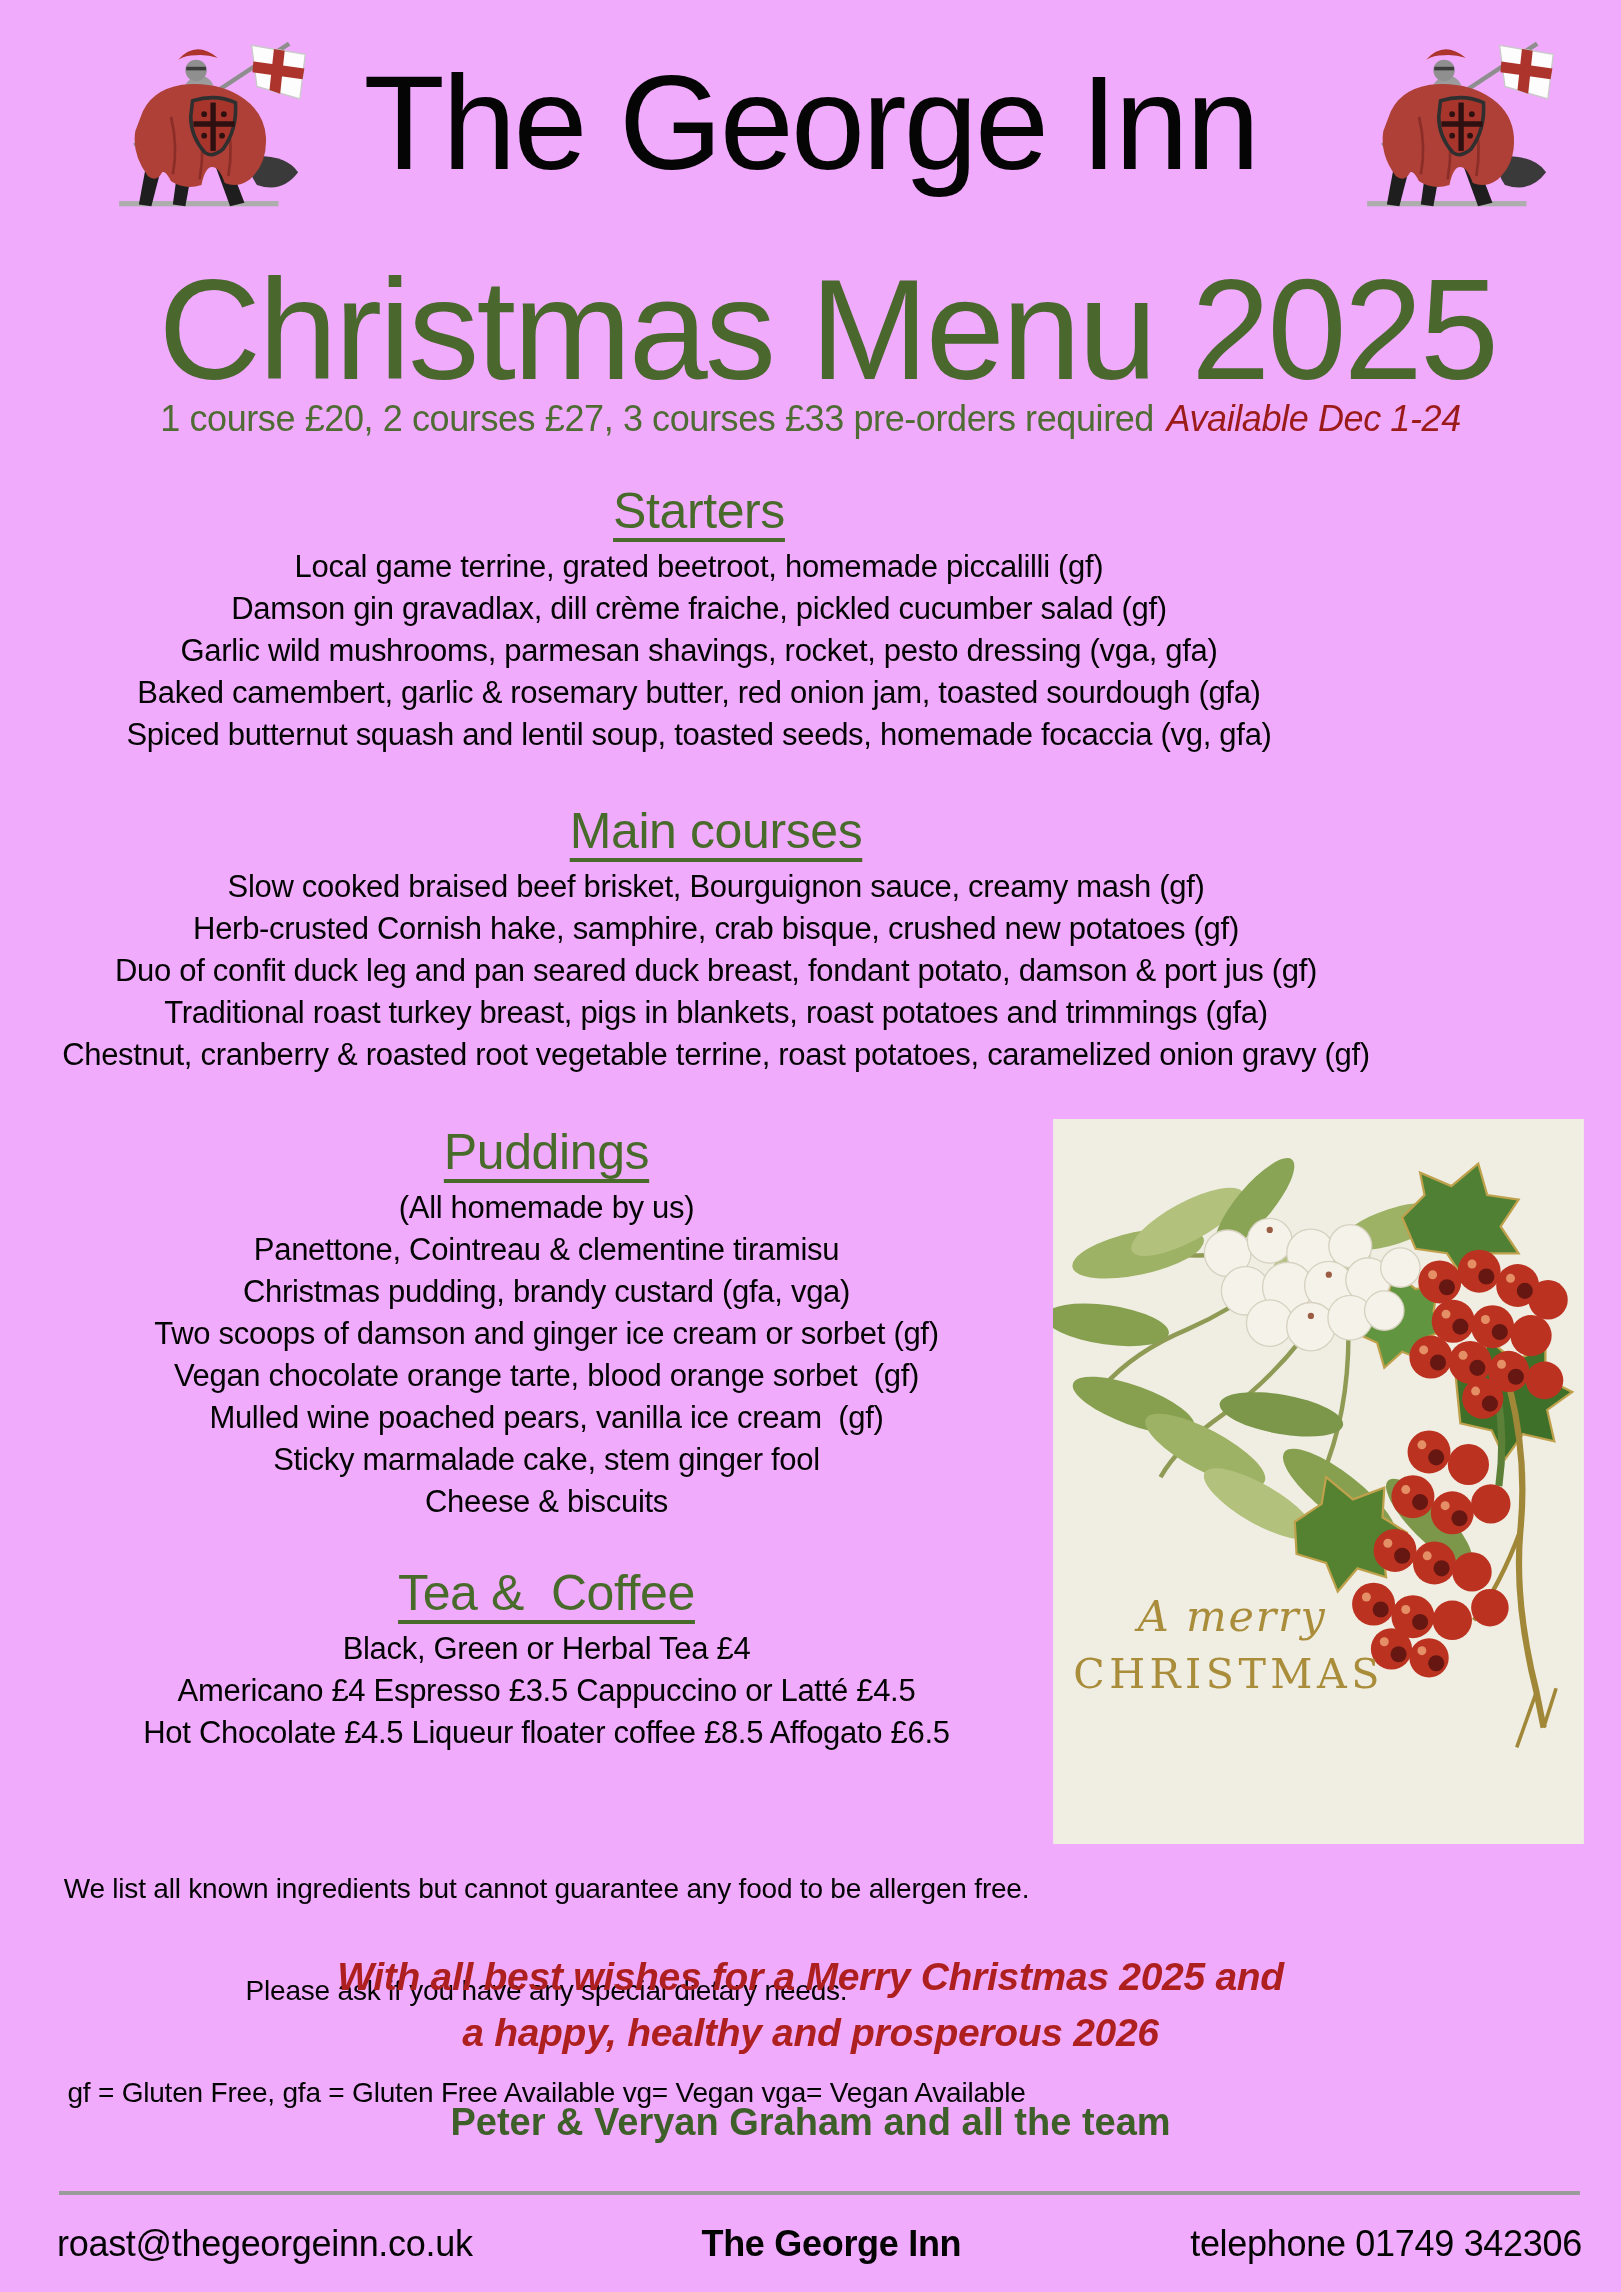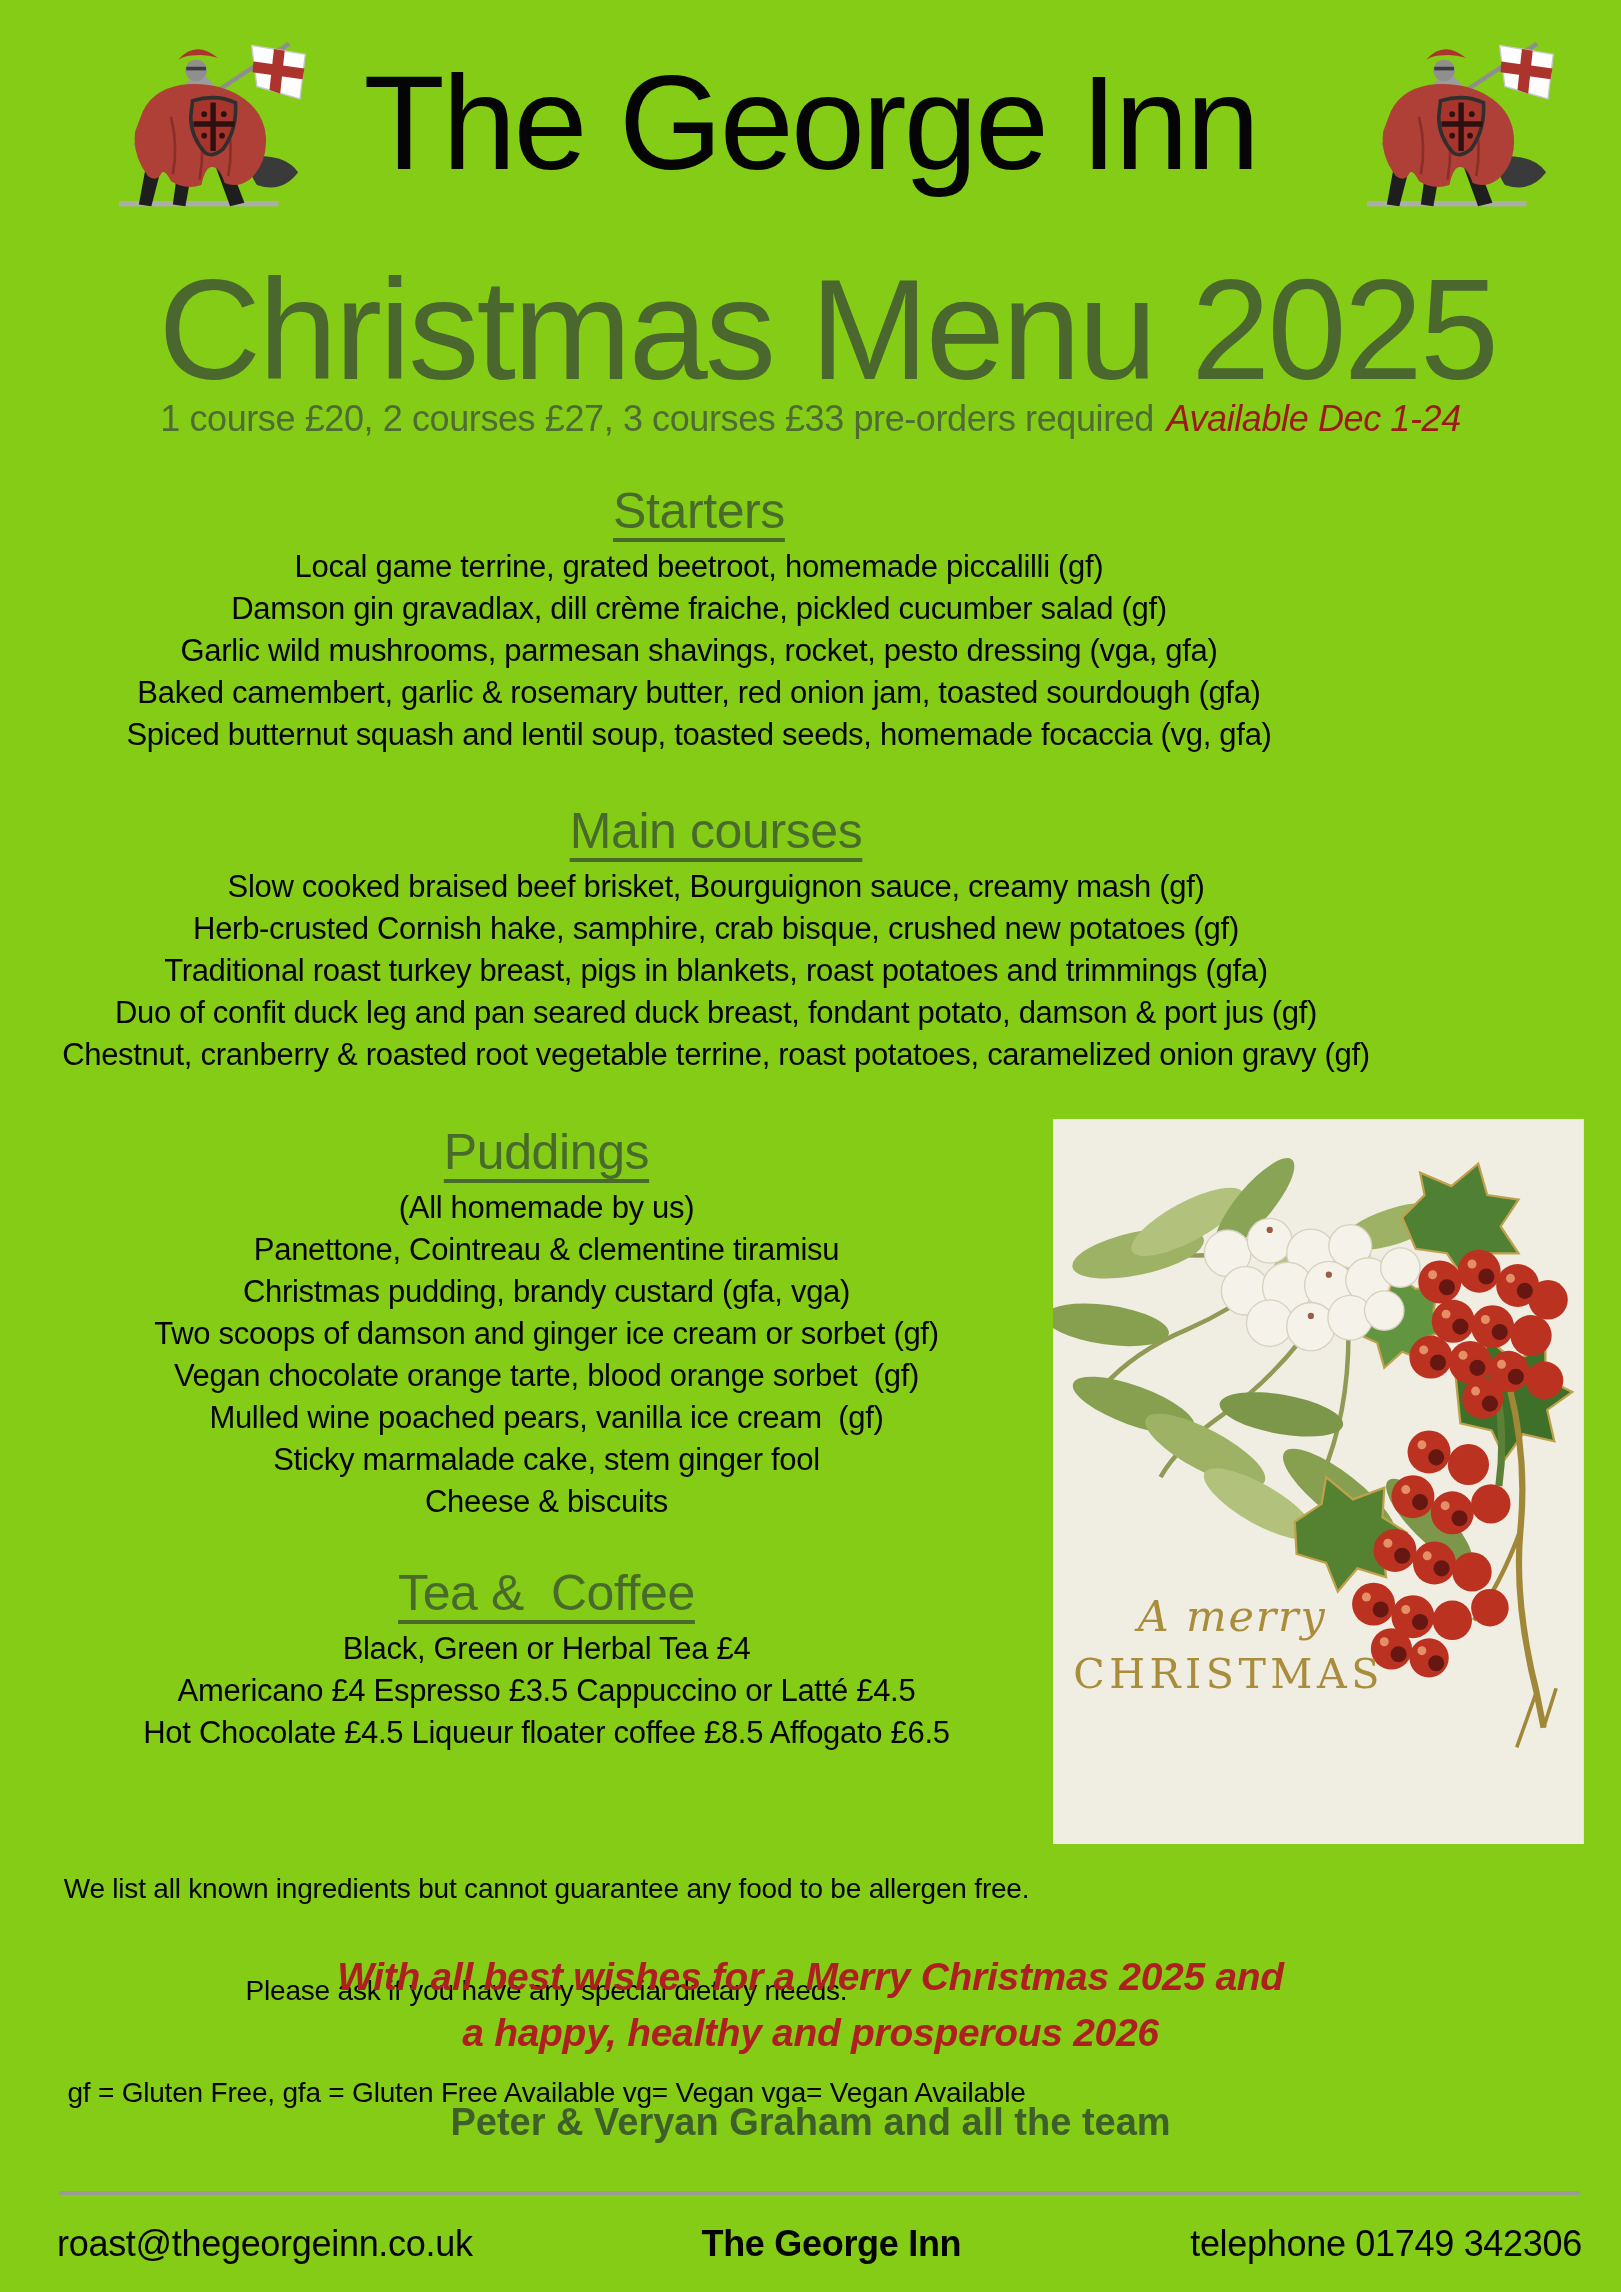--- a/index.html
+++ b/index.html
@@ -1,18 +1,18 @@
 <!DOCTYPE html>
 <html style="font-size:14.3px"><head>
 <meta charset="utf-8">
 <style>
   * { margin:0; padding:0; box-sizing:border-box; }
   html,body { background:#ffffff; }
   body { font-family:"Liberation Sans","DejaVu Sans",sans-serif; color:#040404; }
-  .page { position:relative; width:1621px; height:2293px; background:#84cc16; overflow:hidden; }
+  .page { position:relative; width:1621px; height:2293px; background:#f0abfc; overflow:hidden; }
 
   .knight { position:absolute; width:224px; height:204px; }
   .knight.left  { left:85px;  top:31px; }
   .knight.right { left:1333px; top:31px; }
 
   .title {
     position:absolute; top:34px; left:0; width:100%;
     text-align:center; font-size:133px; font-weight:400;
     letter-spacing:-2.7px; line-height:179px; color:#050505; white-space:pre-wrap;
   }
@@ -145,22 +145,22 @@
     <p class="item">Damson gin gravadlax, dill crème fraiche, pickled cucumber salad (gf)</p>
     <p class="item">Garlic wild mushrooms, parmesan shavings, rocket, pesto dressing (vga, gfa)</p>
     <p class="item">Baked camembert, garlic &amp; rosemary butter, red onion jam, toasted sourdough (gfa)</p>
     <p class="item">Spiced butternut squash and lentil soup, toasted seeds, homemade focaccia (vg, gfa)</p>
   </div>
 
   <div class="section sec-mains">
     <h3>Main courses</h3>
     <p class="item">Slow cooked braised beef brisket, Bourguignon sauce, creamy mash (gf)</p>
     <p class="item">Herb-crusted Cornish hake, samphire, crab bisque, crushed new potatoes (gf)</p>
+    <p class="item">Duo of confit duck leg and pan seared duck breast, fondant potato, damson &amp; port jus (gf)</p>
     <p class="item">Traditional roast turkey breast, pigs in blankets, roast potatoes and trimmings (gfa)</p>
-    <p class="item">Duo of confit duck leg and pan seared duck breast, fondant potato, damson &amp; port jus (gf)</p>
     <p class="item">Chestnut, cranberry &amp; roasted root vegetable terrine, roast potatoes, caramelized onion gravy (gf)</p>
   </div>
 
   <div class="section narrow sec-puddings">
     <h3>Puddings</h3>
     <p class="item">(All homemade by us)</p>
     <p class="item">Panettone, Cointreau &amp; clementine tiramisu</p>
     <p class="item">Christmas pudding, brandy custard (gfa, vga)</p>
     <p class="item">Two scoops of damson and ginger ice cream or sorbet (gf)</p>
     <p class="item">Vegan chocolate orange tarte, blood orange sorbet  (gf)</p>

